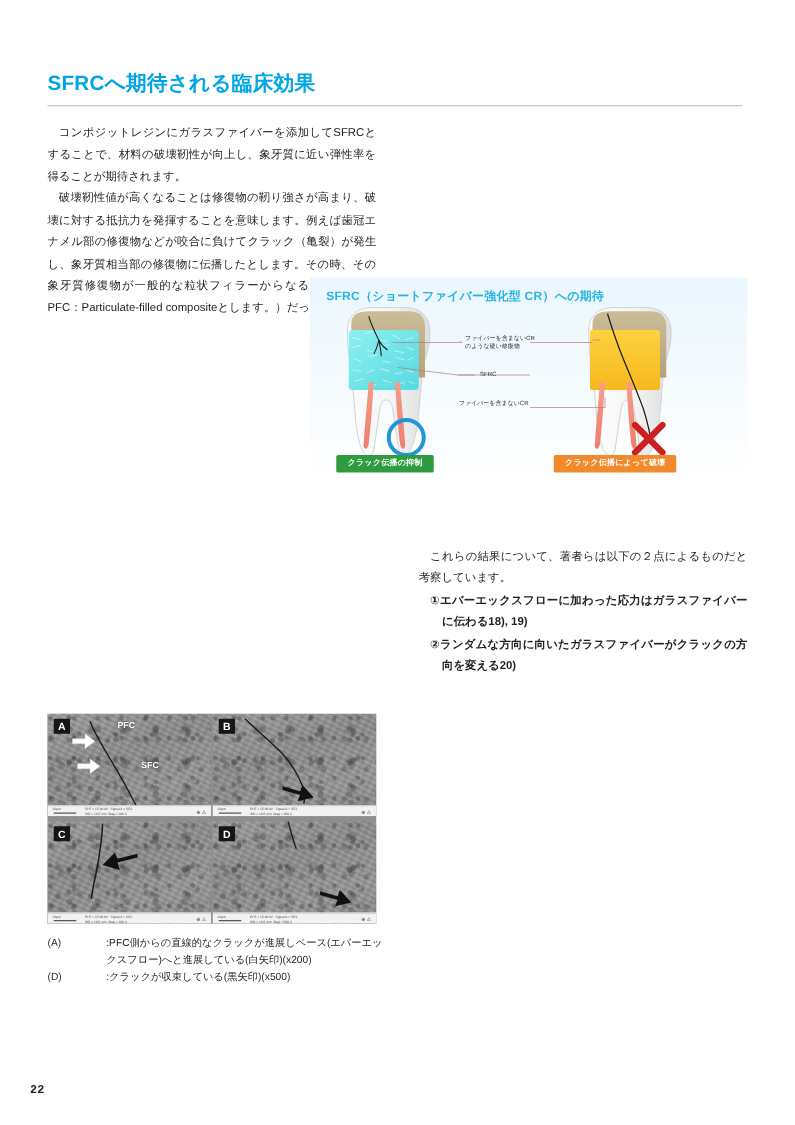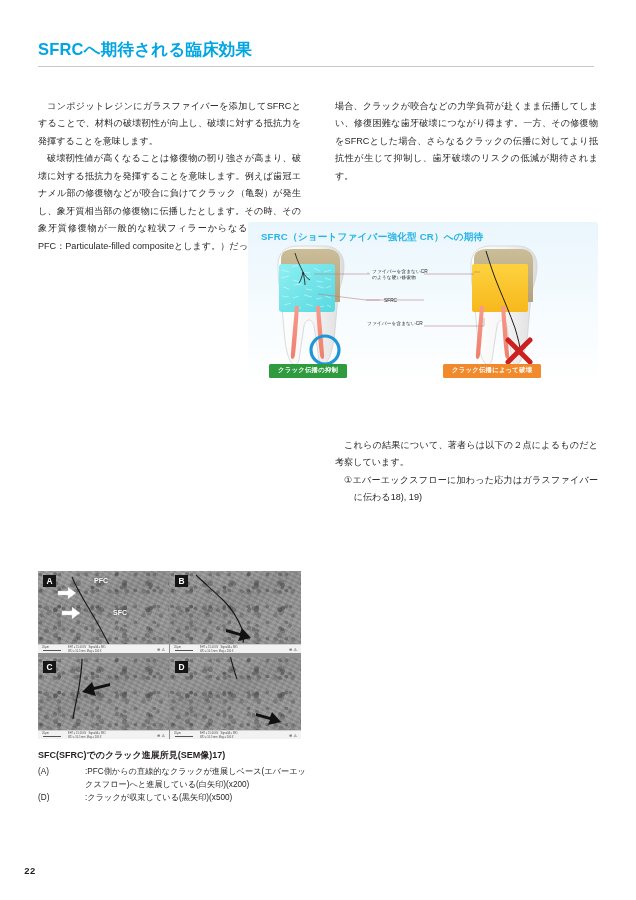--- a/index.html
+++ b/index.html
@@ -13,21 +13,21 @@
   }
   .page {
     position: relative;
     width: 636px; height: 900px;
     background: #ffffff;
   }
 
   
   .section-head {
     position: absolute;
-    left: 38px; top: 40px;
+    left: 38px; top: 58px;
     width: 560px;
   }
   .section-head h1 {
     font-size: 16.5px;
     font-weight: bold;
     color: #00a5e3;
     letter-spacing: 0.2px;
     line-height: 1.2;
     white-space: nowrap;
   }
@@ -53,20 +53,21 @@
   .col-left-a  { left: 38px;  top: 98px; }
   .col-right-a { left: 335px; top: 98px; }
   .col-left-b  { left: 38px;  top: 437px; }
   .col-right-b { left: 335px; top: 437px; }
 
   .numlist { margin: 0; padding: 0; list-style: none; }
   .numlist li {
     padding-left: 1.05em;
     text-indent: -1.05em;
     margin-left: 1.0em;
+    font-weight: bold;
   }
 
   
   .figbox {
     position: absolute;
     left: 248px; top: 222px;
     width: 350px; height: 163px;
     background: linear-gradient(180deg,#eaf6fd 0%, #f3fafe 42%, #ffffff 100%);
     border-radius: 2px;
     overflow: hidden;
@@ -220,27 +221,24 @@
 <body>
 
 <div class="page">
 
   <div class="section-head">
     <h1>SFRCへ期待される臨床効果</h1>
     <div class="head-rule"></div>
   </div>
 
   <div class="col col-left-a">
-    <p class="indent">コンポジットレジンにガラスファイバーを添加してSFRCとすることで、材料の破壊靭性が向上し、破壊に対する抵抗力を発揮することを意味します。</p>
+    <p class="indent">コンポジットレジンにガラスファイバーを添加してSFRCとすることで、材料の破壊靭性が向上し、象牙質に近い弾性率を得ることが期待されます。</p>
     <p class="indent">破壊靭性値が高くなることは修復物の靭り強さが高まり、破壊に対する抵抗力を発揮することを意味します。例えば歯冠エナメル部の修復物などが咬合に負けてクラック（亀裂）が発生し、象牙質相当部の修復物に伝播したとします。その時、その象牙質修復物が一般的な粒状フィラーからなるCR（以下、PFC：Particulate-filled compositeとします。）だった</p>
   </div>
 
-  <div class="col col-right-a">
-    <p>場合、クラックが咬合などの力学負荷が赴くまま伝播してしまい、修復困難な歯牙破壊につながり得ます。一方、その修復物をSFRCとした場合、さらなるクラックの伝播に対してより抵抗性が生じて抑制し、歯牙破壊のリスクの低減が期待されます。</p>
-  </div>
 
   <div class="figbox">
     <div class="figtitle">SFRC（ショートファイバー強化型 CR）への期待</div>
 
     <div class="tooth-wrap">
       <svg width="350" height="163" viewBox="0 0 350 163">
         <defs>
           <linearGradient id="gEnamel" x1="0" y1="0" x2="0" y2="1">
             <stop offset="0%" stop-color="#cbbd99"></stop>
             <stop offset="100%" stop-color="#b3a27a"></stop>
@@ -352,20 +350,21 @@
 
     <div class="badge badge-ok">クラック伝播の抑制</div>
     <div class="badge badge-bad">クラック伝播によって破壊</div>
   </div>
 
 
   <div class="col col-right-b">
     <p class="indent">これらの結果について、著者らは以下の２点によるものだと考察しています。</p>
     <ul class="numlist">
       <li>①エバーエックスフローに加わった応力はガラスファイバーに伝わる18), 19)</li>
+      <li>②ランダムな方向に向いたガラスファイバーがクラックの方向を変える20)</li>
     </ul>
   </div>
 
   <div class="sem">
 
     <div class="sem-row r1">
       <div class="sem-pane p-left">
         <div class="sem-tex"></div>
         <svg width="131" height="82" style="position:absolute;inset:0">
           <path class="sem-crack" d="M34 6 C38 16, 44 26, 50 36 C56 46, 62 56, 68 68 C71 74, 73 77, 75 80" stroke-width="1.1"></path>
@@ -434,21 +433,20 @@
           <div class="tickline"></div>
           <div class="sb-txt">20μm</div>
           <div class="sb-txt2">EHT = 15.00 kV&nbsp;&nbsp;&nbsp;Signal A = SE1<br>WD = 10.5 mm&nbsp;&nbsp;Mag = 500 X</div>
           <div class="sb-right">⊕ ⚠</div>
         </div>
       </div>
     </div>
   </div>
 
   <div class="figcap">
-    <span class="cap-title">SFC(SFRC)でのクラック進展所見(SEM像)17)</span>
     <div class="cap-row">
       <span class="cap-key">(A)</span>
       <span class="cap-val">:PFC側からの直線的なクラックが進展しベース(エバーエックスフロー)へと進展している(白矢印)(x200)</span>
     </div>
     <div class="cap-row">
       <span class="cap-key">(D)</span>
       <span class="cap-val">:クラックが収束している(黒矢印)(x500)</span>
     </div>
   </div>
 

